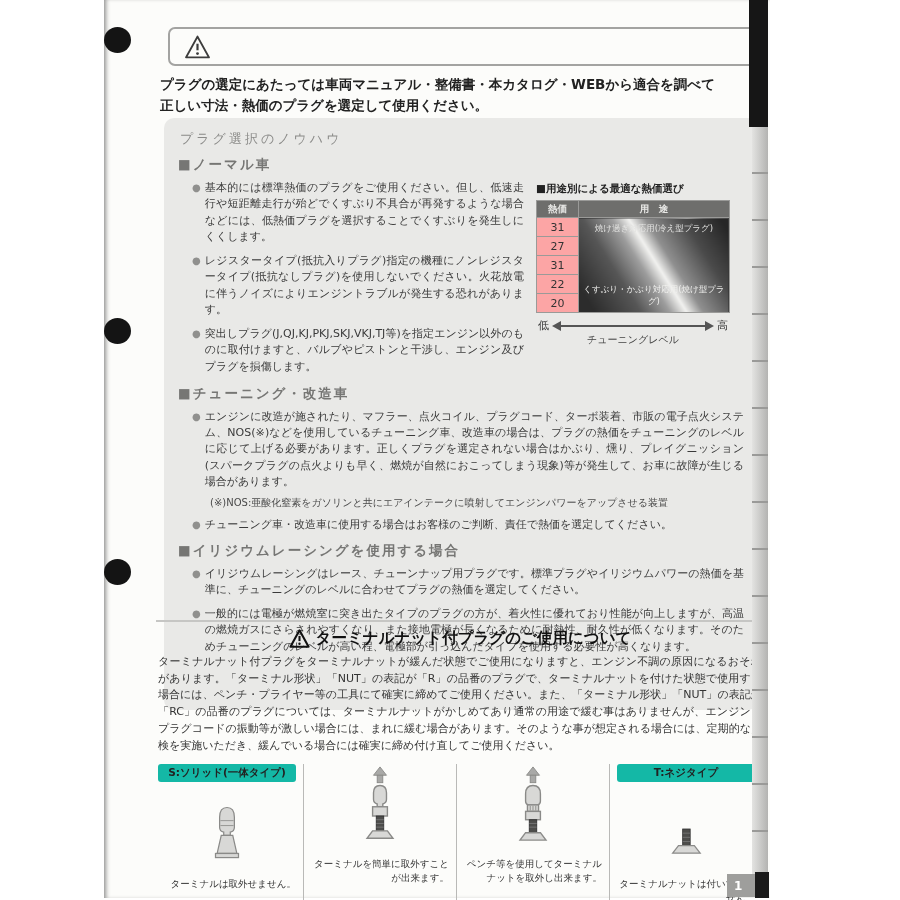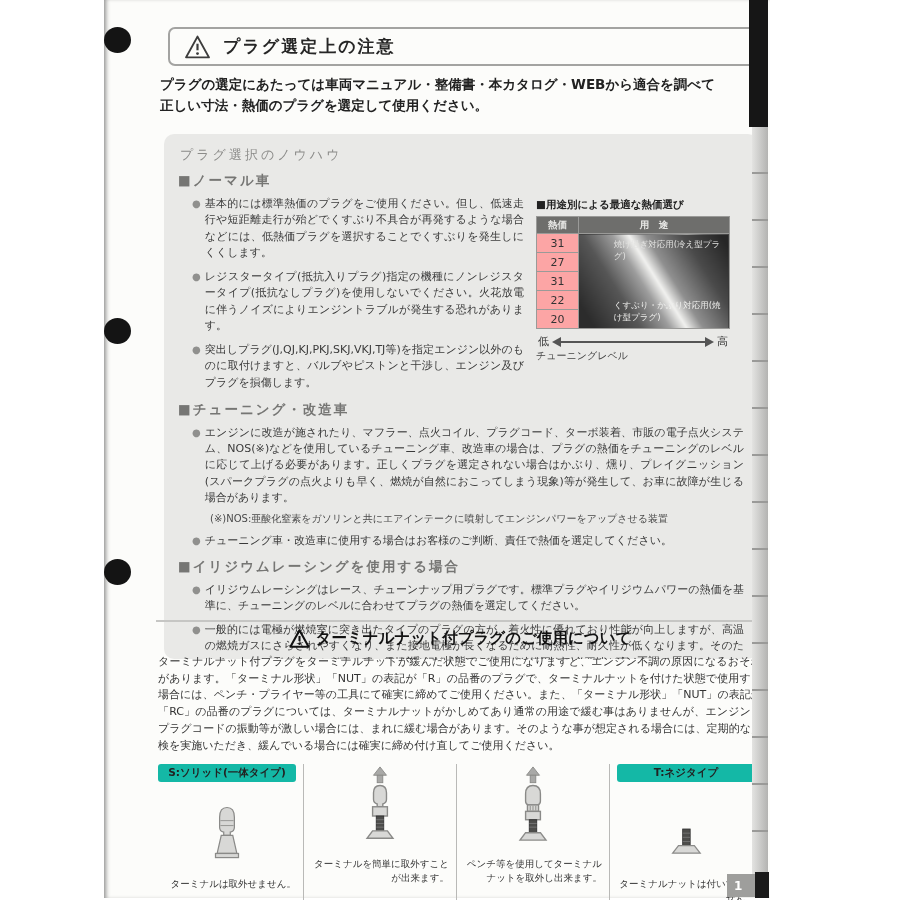--- a/index.html
+++ b/index.html
@@ -27,21 +27,21 @@
   
   .warnbox { position:absolute; left:64px; top:27px; width:588px; height:39px;
              border:2px solid #a3a3a1; border-radius:7px; background:#fcfcfa;
              display:flex; align-items:center; gap:12px; padding:0 14px; }
   .warnbox .title { font-size:17px; font-weight:bold; color:#262626; letter-spacing:2px; }
 
   .intro { position:absolute; left:56px; top:74px; width:566px;
            font-size:13.5px; font-weight:bold; color:#222; line-height:1.58; }
 
   
-  .panel { position:absolute; left:60px; top:134px; width:594px; height:525px;
+  .panel { position:absolute; left:60px; top:118px; width:594px; height:592px;
            background:#e9e9e7; border-radius:10px; padding:10px 14px 8px 14px; overflow:hidden; }
   .panel-title { font-size:13px; color:#8b8b89; letter-spacing:3px; margin:2px 0 8px 2px; }
   .sec-head { font-size:13.5px; font-weight:bold; color:#767674; letter-spacing:2px; margin:2px 0 6px 0; }
   .bullet { display:flex; gap:4px; font-size:11px; color:#3a3a3a; line-height:1.48;
             margin:0 0 8px 14px; text-align:justify; }
   .bullet .dot { color:#90908e; font-size:10px; line-height:1.6; flex:0 0 auto; }
   .note { font-size:10px; color:#4a4a4a; margin:-2px 0 7px 32px; }
 
   .normal-wrap { display:flex; gap:12px; }
   .normal-left { width:346px; flex:0 0 auto; }
@@ -49,32 +49,32 @@
   
   .heat-block { flex:1; padding-top:2px; }
   .heat-title { font-size:10.5px; font-weight:bold; color:#222; margin-bottom:4px; }
   table.heat { border-collapse:collapse; width:194px; }
   table.heat th, table.heat td { border:1px solid #9a9a98; }
   table.heat th { background:#6e6e6c; color:#e8e8e6; font-size:9.5px; font-weight:bold; height:17px; }
   td.hv { background:#fca5a5; color:#333; font-size:11px; text-align:center; width:42px; height:19px; }
   td.usage { width:152px; padding:3px 2px; vertical-align:top;
              background:linear-gradient(58deg, #2c2c2c 8%, #565656 30%, #9d9d9d 44%, #f1f1ef 52%, #8f8f8f 60%, #4a4a4a 78%, #262626 96%);
              position:relative; }
-  .usage-top, .usage-bottom { position:absolute; left:0; right:0; text-align:left;
-             font-size:8.5px; color:#e3e3e1; letter-spacing:0;margin-left:35px; }
+  .usage-top, .usage-bottom { position:absolute; left:0; right:0; text-align:center;
+             font-size:8.5px; color:#e3e3e1; letter-spacing:0; }
   .usage-top { top:5px; } .usage-bottom { bottom:4px; color:#f0f0ee; }
   .axis { width:194px; margin-top:5px; position:relative; height:30px; }
   .axis-line { position:absolute; left:24px; right:24px; top:7px; height:2px; background:#555; }
   .axis-line::before, .axis-line::after { content:""; position:absolute; top:-4px;
              border-top:5px solid transparent; border-bottom:5px solid transparent; }
   .axis-line::before { left:-8px; border-right:9px solid #555; }
   .axis-line::after  { right:-8px; border-left:9px solid #555; }
   .axis .low  { position:absolute; left:2px;  top:0; font-size:11px; color:#333; }
   .axis .high { position:absolute; right:2px; top:0; font-size:11px; color:#333; }
-  .axis .lbl  { position:absolute; left:0; right:0; top:15px; font-size:10px; color:#444; }
+  .axis .lbl  { position:absolute; left:0; right:0; top:15px; text-align:center; font-size:10px; color:#444; }
 
   
   .divider { position:absolute; left:52px; top:620px; width:602px; border-top:2px solid #c6c6c4; }
   .terminal { position:absolute; left:54px; top:628px; width:604px; }
   .term-head { display:flex; align-items:center; gap:6px; margin-bottom:5px;justify-content:center; }
   .term-head .title { font-size:15.5px; font-weight:bold; color:#111; }
   .term-body { font-size:11px; color:#333; line-height:1.52; text-align:justify; margin-bottom:10px; }
 
   .types-row { display:flex; }
   .type-col { flex:1 1 0; padding:0 7px; border-left:1px solid #b9b9b7; }
@@ -98,21 +98,20 @@
 <div class="page">
 
   <div class="warnbox">
     <span>
       <svg width="27" height="24" viewBox="0 0 24 22">
         <path d="M12 1.5 L22.5 20.5 H1.5 Z" fill="none" stroke="#3c3c3c" stroke-width="1.8" stroke-linejoin="round"></path>
         <line x1="12" y1="8" x2="12" y2="14" stroke="#3c3c3c" stroke-width="2"></line>
         <circle cx="12" cy="17" r="1.3" fill="#3c3c3c"></circle>
       </svg>
     </span>
-    <span class="title">プラグ選定上の注意</span>
   </div>
 
   <p class="intro">プラグの選定にあたっては車両マニュアル・整備書・本カタログ・WEBから適合を調べて正しい寸法・熱価のプラグを選定して使用ください。</p>
 
   <div class="panel">
     <div class="panel-title">プラグ選択のノウハウ</div>
 
     <div class="sec-head">■ノーマル車</div>
     <div class="normal-wrap">
       <div class="normal-left">

